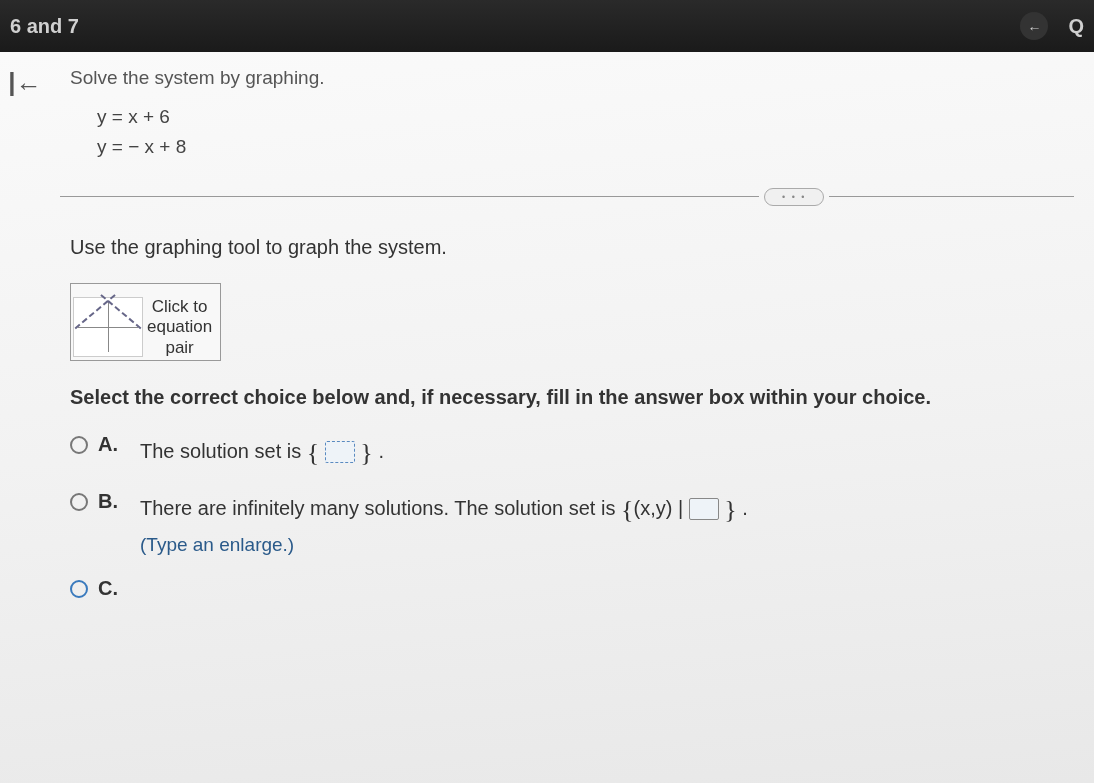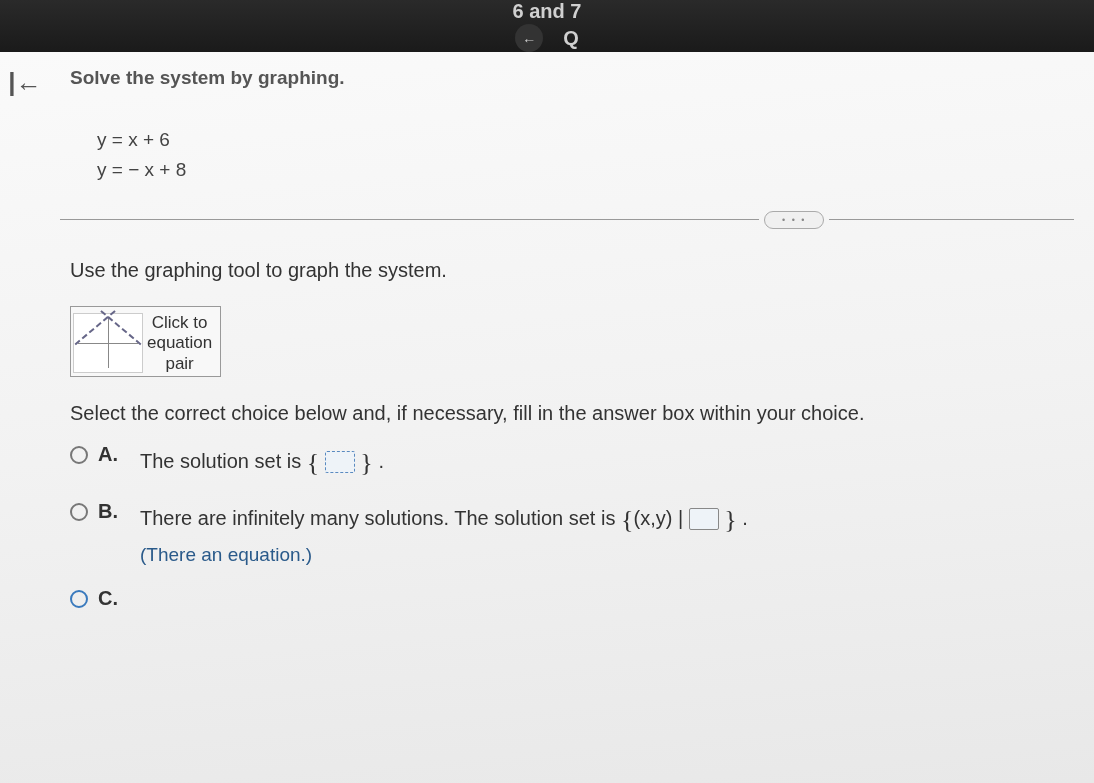--- a/index.html
+++ b/index.html
@@ -14,21 +14,20 @@
 .top-bar {
   background: linear-gradient(#2a2a2a, #1a1a1a);
   height: 52px;
   display: flex;
   align-items: center;
   padding: 0 10px;
   color: #d0d0d0;
   font-weight: bold;
   font-size: 20px;
   justify-content: space-between;
-  flex-direction: column;
 }
 .top-right {
   display: flex;
   align-items: center;
   gap: 20px;
   color: #d0d0d0;
 }
 .top-right .circ {
   width: 28px; height: 28px;
   border-radius: 50%;
@@ -57,22 +56,21 @@
   font-weight: bold;
 }
 .main {
   flex: 1;
   padding: 15px 20px 20px 20px;
   color: #333;
 }
 .prompt {
   font-size: 19px;
   color: #555;
-  margin-bottom: 36px;
-  font-weight: bold;
+  margin-bottom: 13px;
 }
 .equations {
   margin-left: 27px;
   font-family: Liberation Sans, sans-serif;
   font-size: 19px;
   color: #444;
   line-height: 1.6;
   margin-bottom: 25px;
 }
 .divider-row {
@@ -103,21 +101,21 @@
 .instr {
   font-size: 20px;
   color: #333;
   margin-bottom: 24px;
 }
 .graph-tool {
   display: inline-flex;
   align-items: center;
   border: 1px solid #999;
   background: #f8f8f8;
-  padding: 6px 8px 2px 2px;
+  padding: 13px 8px 2px 2px;
   margin-bottom: 25px;
   cursor: pointer;
 }
 .graph-thumb {
   width: 70px;
   height: 60px;
   background: #fff;
   border: 1px solid #ccc;
   position: relative;
   margin-right: 4px;
@@ -127,21 +125,22 @@
 .graph-thumb .d1 { position:absolute; left:8px; top:8px; right:8px; bottom:8px; border-top:2px dashed #668; transform: rotate(40deg);}
 .graph-thumb .d2 { position:absolute; left:8px; top:8px; right:8px; bottom:8px; border-top:2px dashed #668; transform: rotate(-40deg);}
 .graph-label {
   font-size: 17px;
   color: #333;
   text-align: center;
   line-height: 1.2;
 }
 .select-prompt {
   font-size: 20px;
-  margin-bottom: 18px;
+  margin-bottom: 24px;
+  font-weight: bold;
 }
 .options {
   margin-left: 0;
 }
 .opt {
   display: flex;
   align-items: flex-start;
   margin-bottom: 18px;
   font-size: 20px;
 }
@@ -251,21 +250,21 @@
       <div class="opt">
         <div class="radio"></div>
         <div class="opt-letter">B.</div>
         <div class="opt-body">
           <span>There are infinitely many solutions. The solution set is </span>
           <span class="brace">{</span><span>(x,y) | </span>
           <span class="answer-box"></span>
           <span class="brace">}</span>
           <span> .</span>
           <br>
-          <span class="hint">(There an equation.)</span>
+          <span class="hint">(Type an enlarge.)</span>
         </div>
       </div>
 
       <div class="opt">
         <div class="radio blue"></div>
         <div class="opt-letter">C.</div>
       </div>
 
     </div>
 

